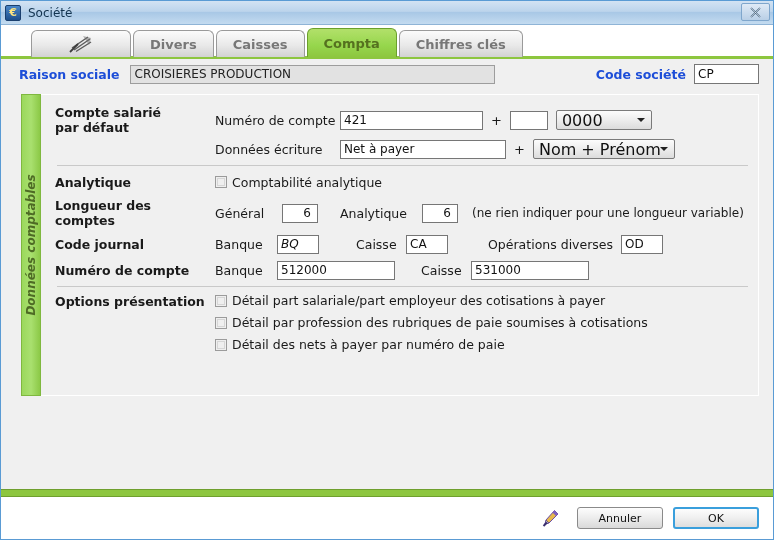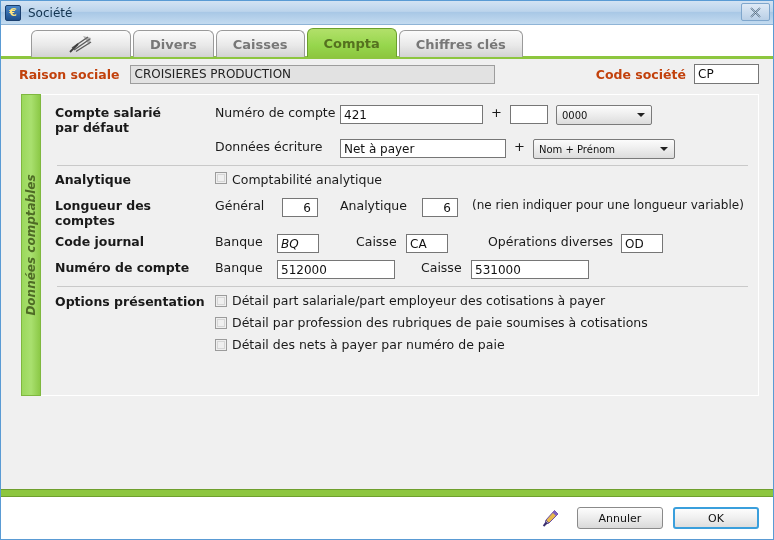--- a/index.html
+++ b/index.html
@@ -105,21 +105,21 @@
   .headerrow {
     flex: 0 0 30px;
     display: flex;
     align-items: center;
     padding: 0 14px 0 18px;
     background: #f0f0f0;
   }
   .lbl-bold {
     font-size: 12.5px;
     font-weight: bold;
-    color: #c2410c;
+    color: #1d4ed8;
   }
   .readonly-field {
     height: 19px;
     background: #e2e2e2;
     border: 1px solid #9d9d9d;
     font-size: 12px;
     color: #222;
     padding: 1px 4px;
     display: flex;
     align-items: center;
@@ -177,20 +177,21 @@
   }
 
   .hr {
     height: 0;
     border-top: 1px solid #c9c9c9;
     margin: 6px 2px 6px 2px;
   }
 
   .row {
     display: flex;
+    align-items: center;
     margin-bottom: 6px;
     min-height: 20px;
   }
   .grp-label {
     font-size: 12.5px;
     font-weight: bold;
     color: #1a1a1a;
     width: 160px;
     flex: 0 0 160px;
     line-height: 15px;
@@ -210,21 +211,21 @@
     align-items: center;
   }
   .input.num { justify-content: flex-end; padding-right: 6px; }
   .plus { font-size: 13px; color: #1a1a1a; margin: 0 8px; }
 
   .select {
     height: 20px;
     background: linear-gradient(to bottom, #fcfcfc 0%, #ededed 50%, #dcdcdc 100%);
     border: 1px solid #7a7a7a;
     border-radius: 2px;
-    font-size: 10px;
+    font-size: 16px;
     color: #111;
     padding: 0 4px 0 5px;
     display: flex;
     align-items: center;
     position: relative;
     cursor: pointer;
   }
   .select .arrow {
     position: absolute;
     right: 6px; top: 50%;

